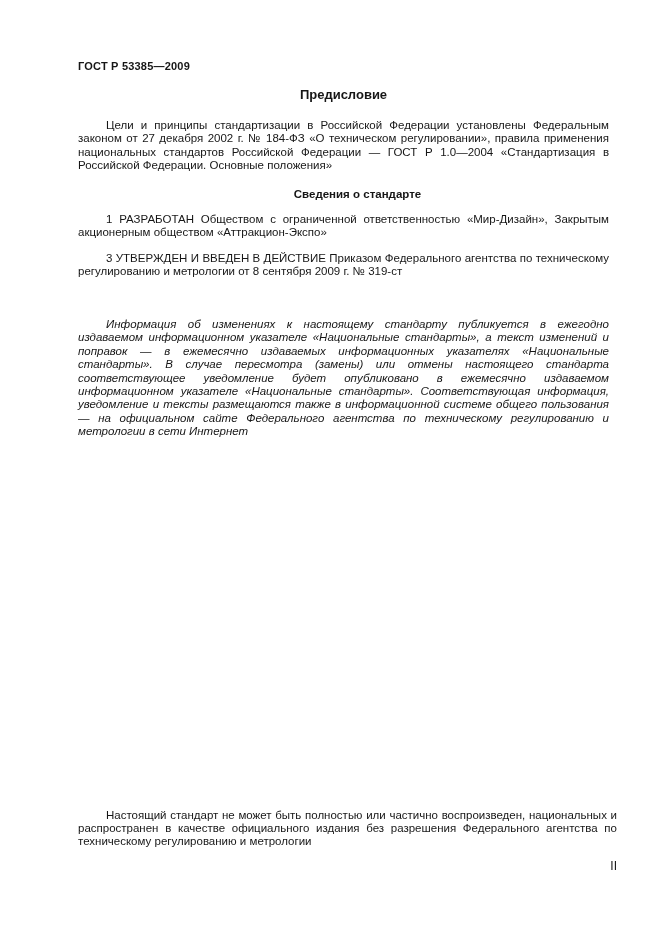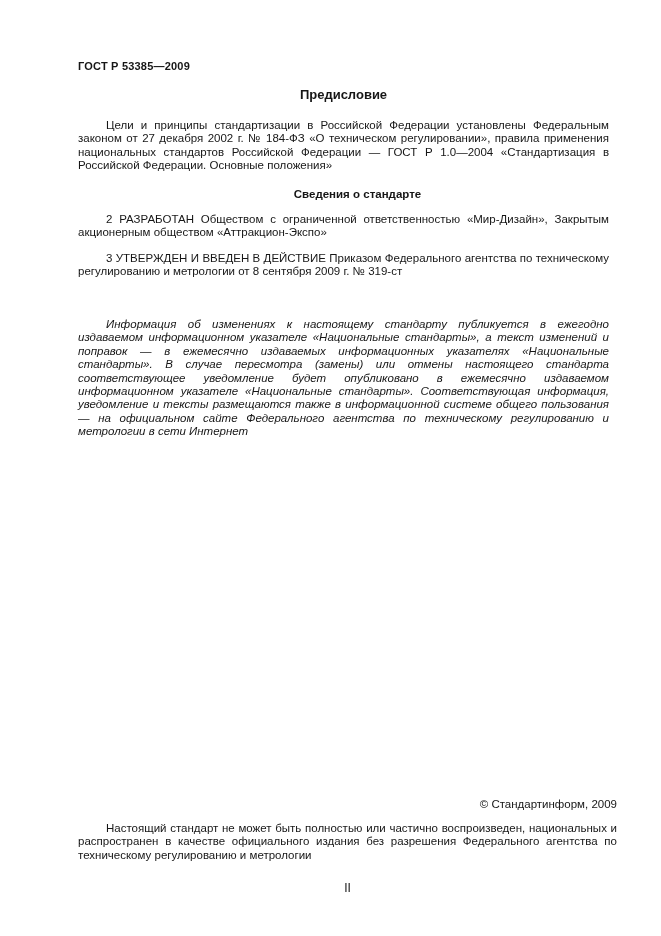--- a/index.html
+++ b/index.html
@@ -70,37 +70,36 @@
     }
     .copyright {
       text-align: right;
       font-size: 11.5px;
       margin: 0;
     }
     .restriction {
       margin-top: 11px;
     }
     .page-number {
-      margin-top: 20px;
+      margin-top: 11px;
       font-size: 12px;
-      text-align: center;
+      text-align: right;
       text-indent: 0;
     }
   </style>
 </head>
 <body>
 
 <div class="page">
   <div class="content">
     <p class="doc-code">ГОСТ Р 53385—2009</p>
     <h1 class="title">Предисловие</h1>
     <p class="indent">Цели и принципы стандартизации в Российской Федерации установлены Федеральным законом от 27 декабря 2002 г. № 184-ФЗ «О техническом регулировании», правила применения национальных стандартов Российской Федерации — ГОСТ Р 1.0—2004 «Стандартизация в Российской Федерации. Основные положения»</p>
     <p class="section-heading">Сведения о стандарте</p>
-    <p class="indent item">2 РАЗРАБОТАН Обществом с ограниченной ответственностью «Мир-Дизайн», Закрытым акционерным обществом «Аттракцион-Экспо»</p>
+    <p class="indent item">1 РАЗРАБОТАН Обществом с ограниченной ответственностью «Мир-Дизайн», Закрытым акционерным обществом «Аттракцион-Экспо»</p>
     <p class="indent item">3 УТВЕРЖДЕН И ВВЕДЕН В ДЕЙСТВИЕ Приказом Федерального агентства по техническому регулированию и метрологии от 8 сентября 2009 г. № 319-ст</p>
     <p class="indent notice">Информация об изменениях к настоящему стандарту публикуется в ежегодно издаваемом информационном указателе «Национальные стандарты», а текст изменений и поправок — в ежемесячно издаваемых информационных указателях «Национальные стандарты». В случае пересмотра (замены) или отмены настоящего стандарта соответствующее уведомление будет опубликовано в ежемесячно издаваемом информационном указателе «Национальные стандарты». Соответствующая информация, уведомление и тексты размещаются также в информационной системе общего пользования — на официальном сайте Федерального агентства по техническому регулированию и метрологии в сети Интернет</p>
   </div>
   <div class="footer">
-    <p class="copyright">© Стандартинформ, 2009</p>
     <p class="indent restriction">Настоящий стандарт не может быть полностью или частично воспроизведен, национальных и распространен в качестве официального издания без разрешения Федерального агентства по техническому регулированию и метрологии</p>
     <p class="page-number">II</p>
   </div>
 </div>
 
 </body></html>

